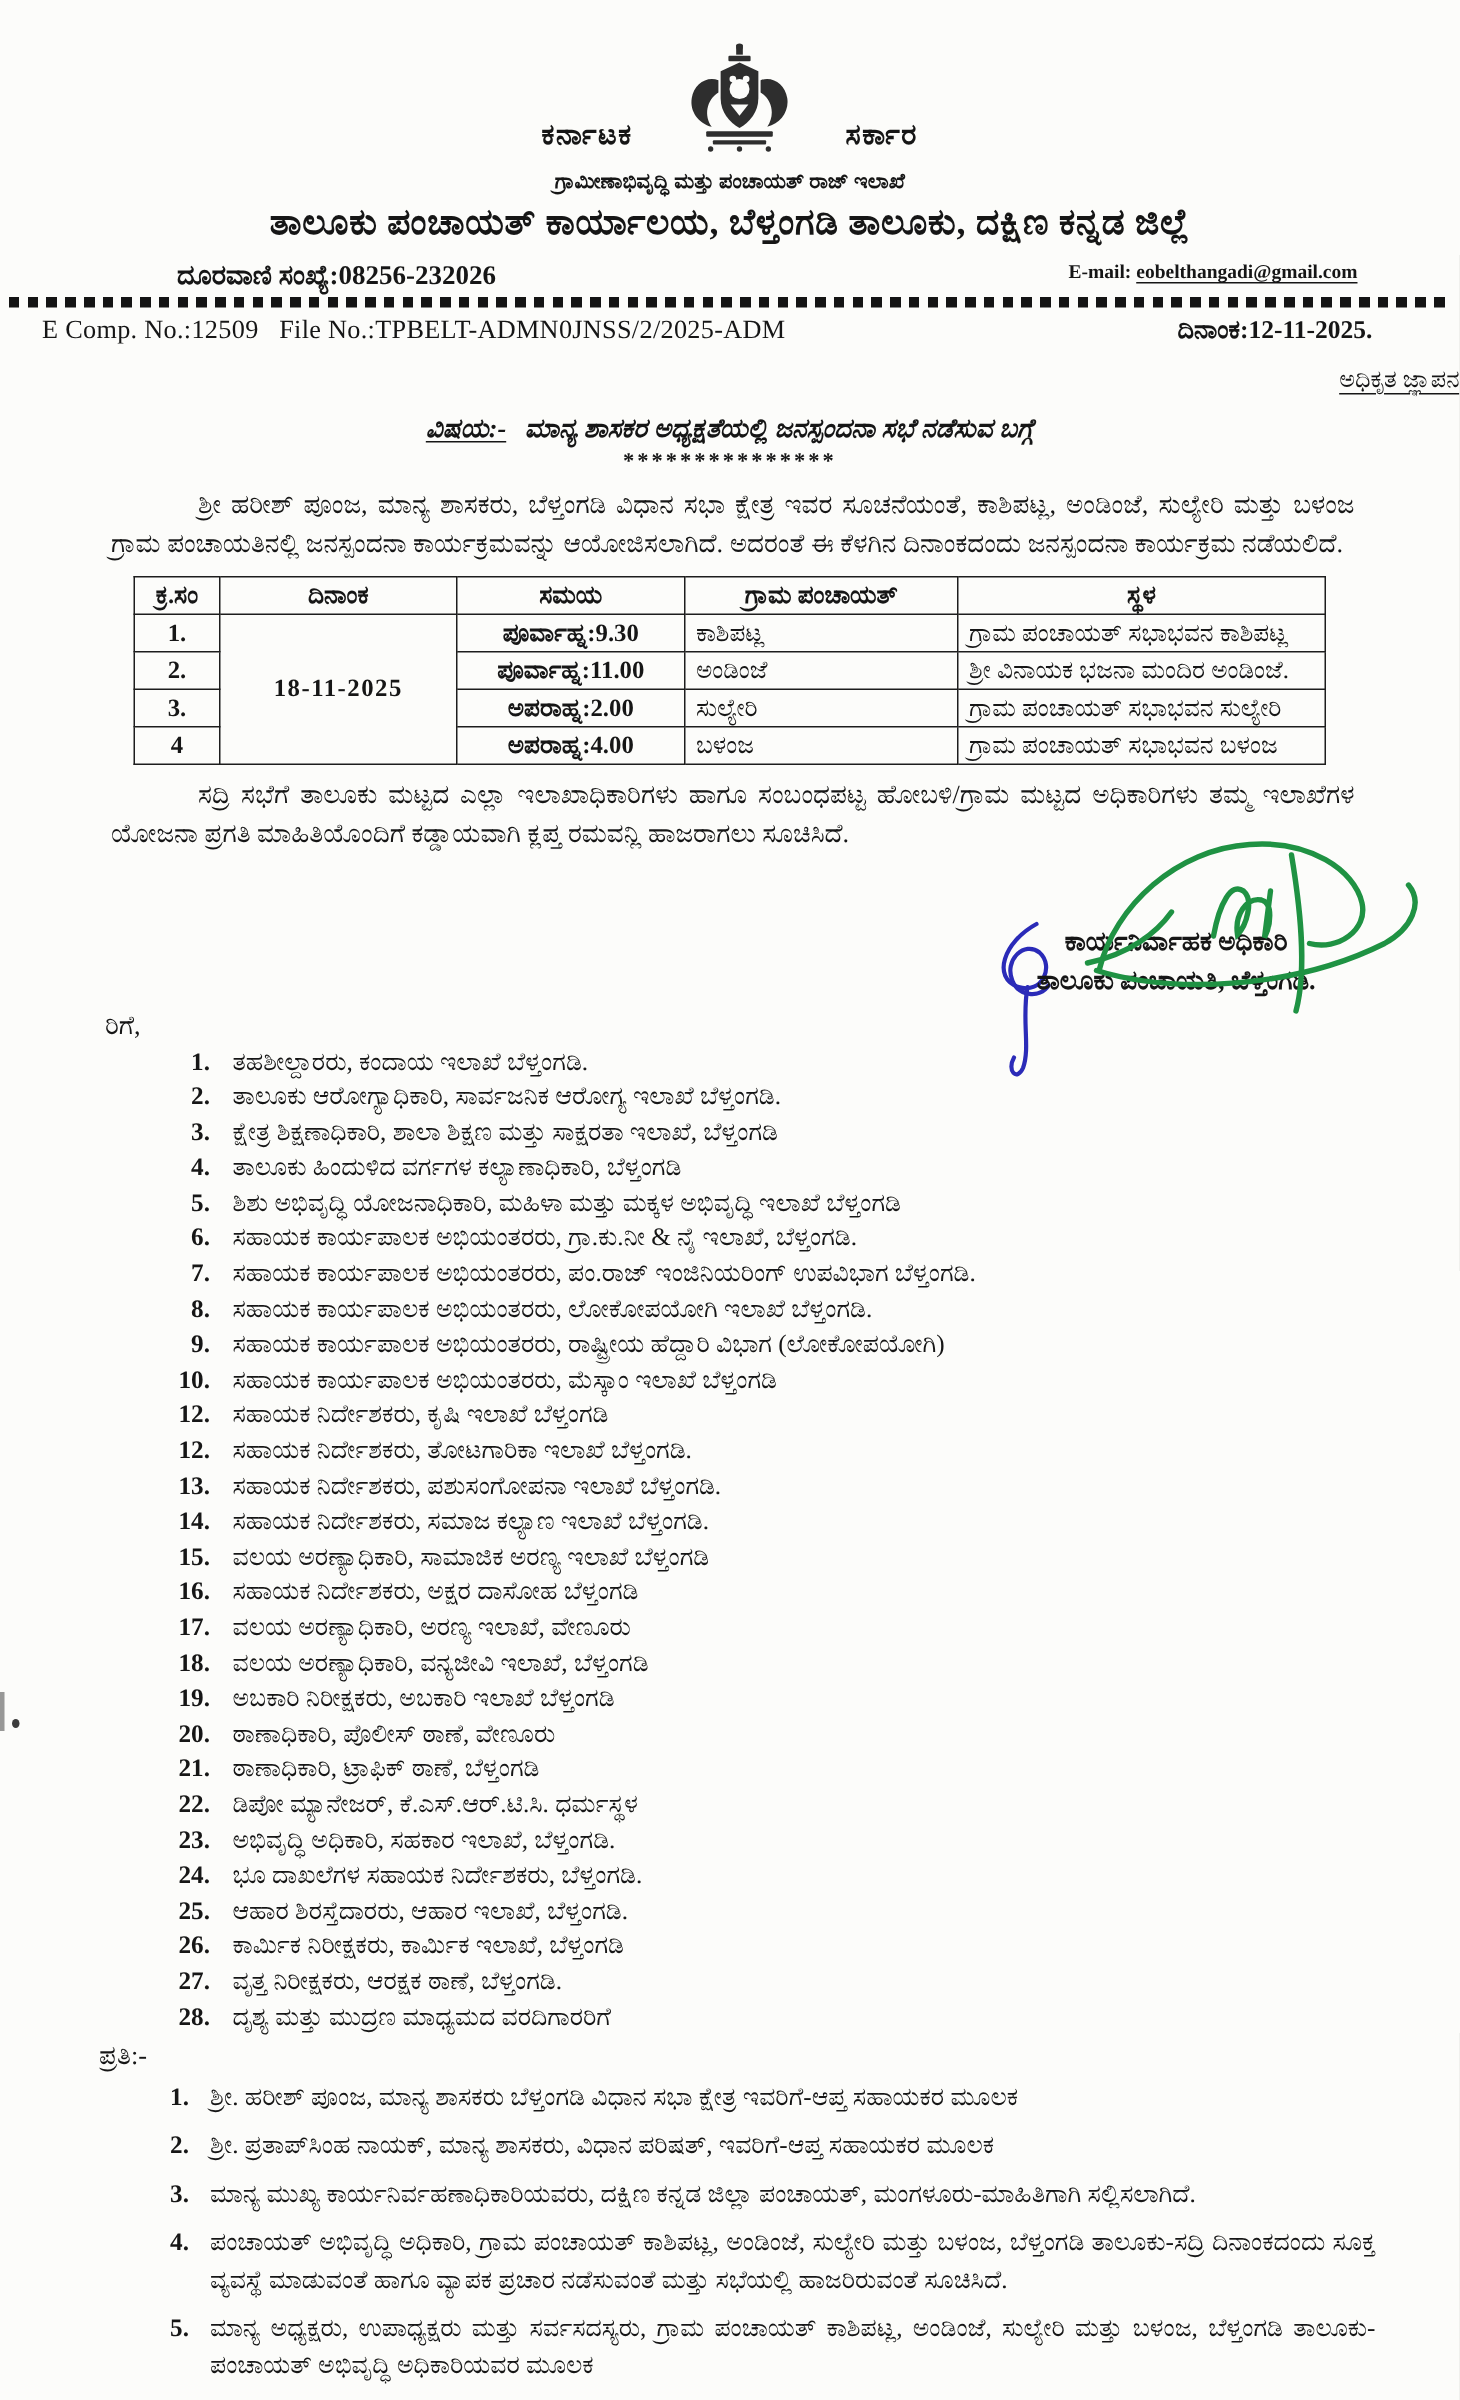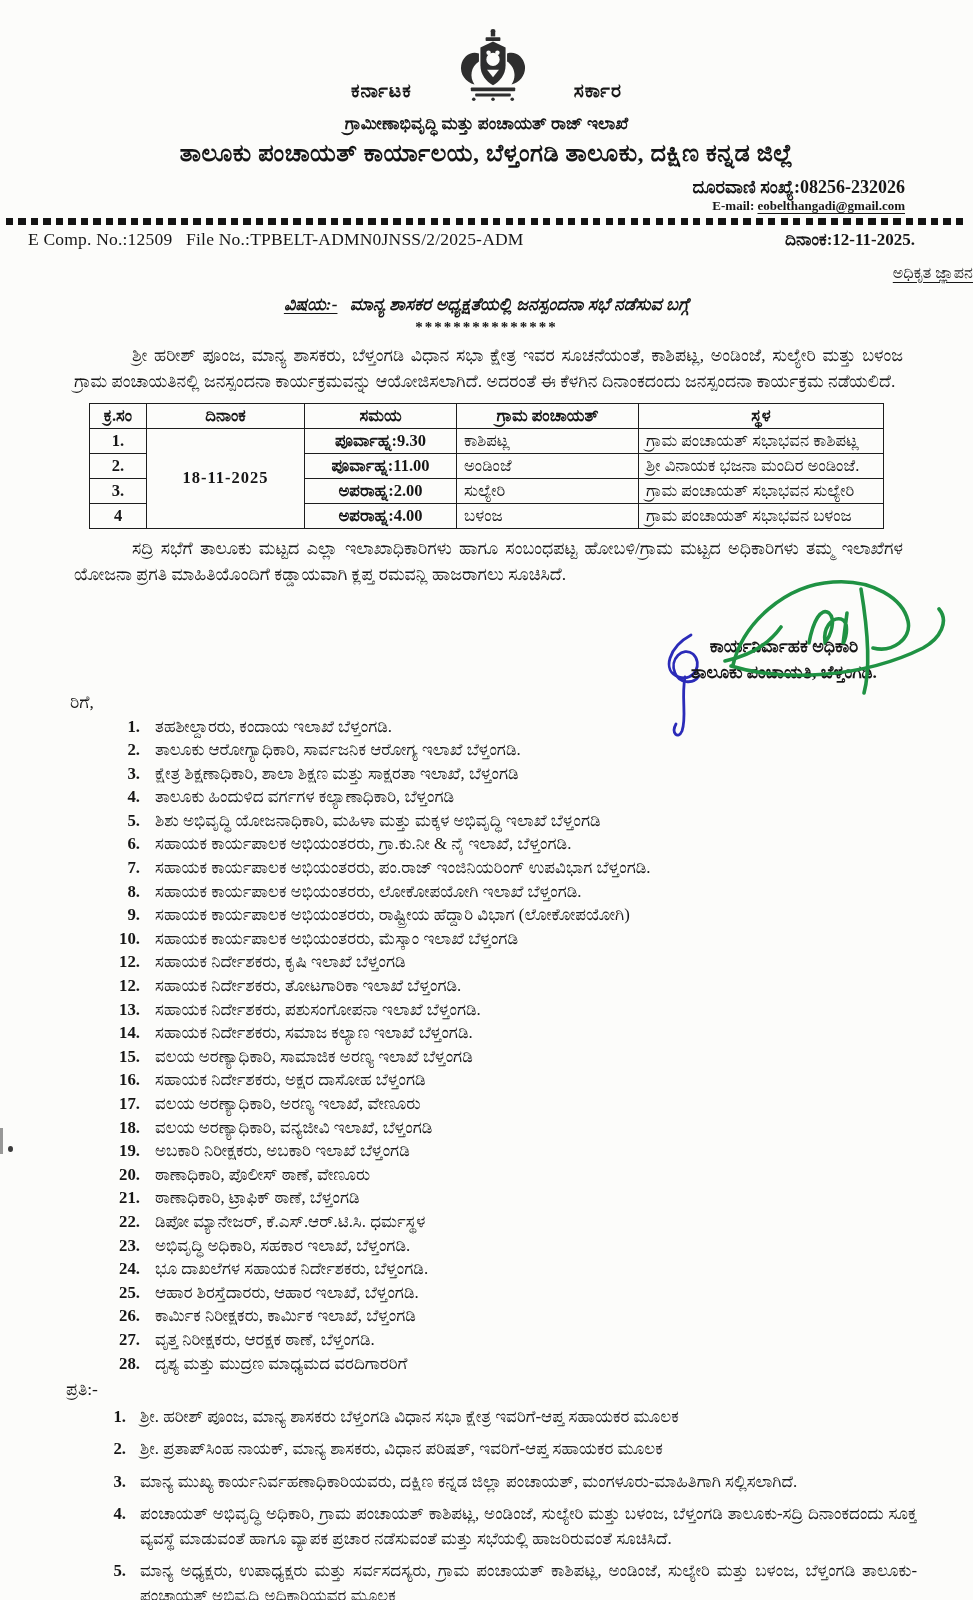--- a/index.html
+++ b/index.html
@@ -8,26 +8,26 @@
     position:relative;
     width:973px; height:1600px;
     margin:0 auto;
     background:#fcfcfa;
     color:#161616;
     font-family:"Liberation Serif","DejaVu Serif",serif;
     overflow:hidden;
   }
   
   .hdr { text-align:center; padding-top:26px; }
-  .gov-line { display:flex; justify-content:center; align-items:flex-end; gap:44px; }
+  .gov-line { display:flex; justify-content:center; align-items:flex-end; gap:34px; }
   .gov-word { font-size:19px; font-weight:bold; letter-spacing:1px; padding-bottom:10px; }
   .emblem { width:74px; height:86px; }
-  .dept-line { font-size:17px; font-weight:bold; margin-top:2px; }
+  .dept-line { font-size:14px; font-weight:bold; margin-top:2px; }
   .office-line { font-size:24px; font-weight:bold; margin-top:6px; letter-spacing:.5px; }
-  .contact-row { display:flex; justify-content:space-between; padding:10px 68px 0 118px; align-items:flex-end;flex-direction:column; }
+  .contact-row { display:flex; justify-content:space-between; padding:10px 68px 0 118px; align-items:flex-start; }
   .phone { font-size:18px; font-weight:bold; }
   .email { font-size:13px; font-weight:bold; }
   .email .addr { text-decoration:underline; text-underline-offset:3px; }
   .dotted-sep { height:8px; margin:3px 6px 0 6px;
     background-image:repeating-linear-gradient(90deg,#141414 0 7px,transparent 7px 12.5px);
     background-size:100% 7px; background-repeat:no-repeat; background-position:0 1px; }
   .ref-row { display:flex; justify-content:space-between; padding:4px 58px 0 28px; align-items:baseline; }
   .ref-left { font-size:17.5px; letter-spacing:.2px; }
   .ref-date { font-size:17px; font-weight:bold; }
   

